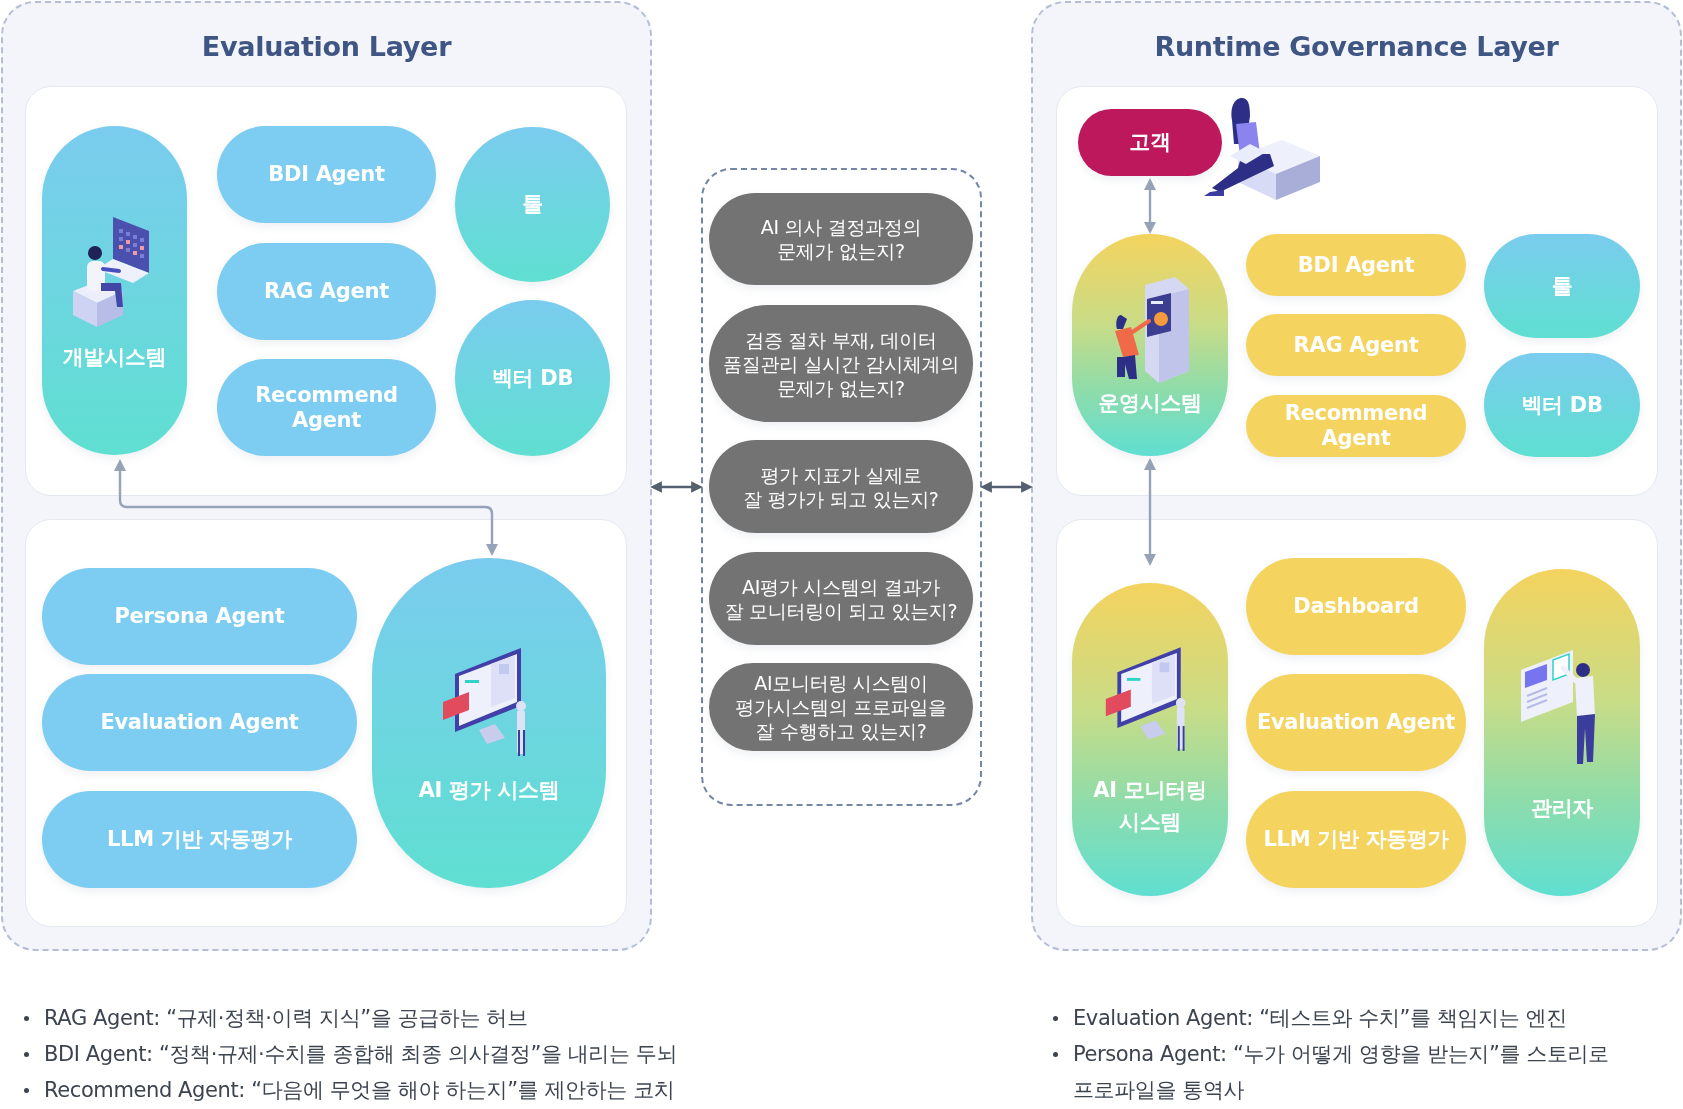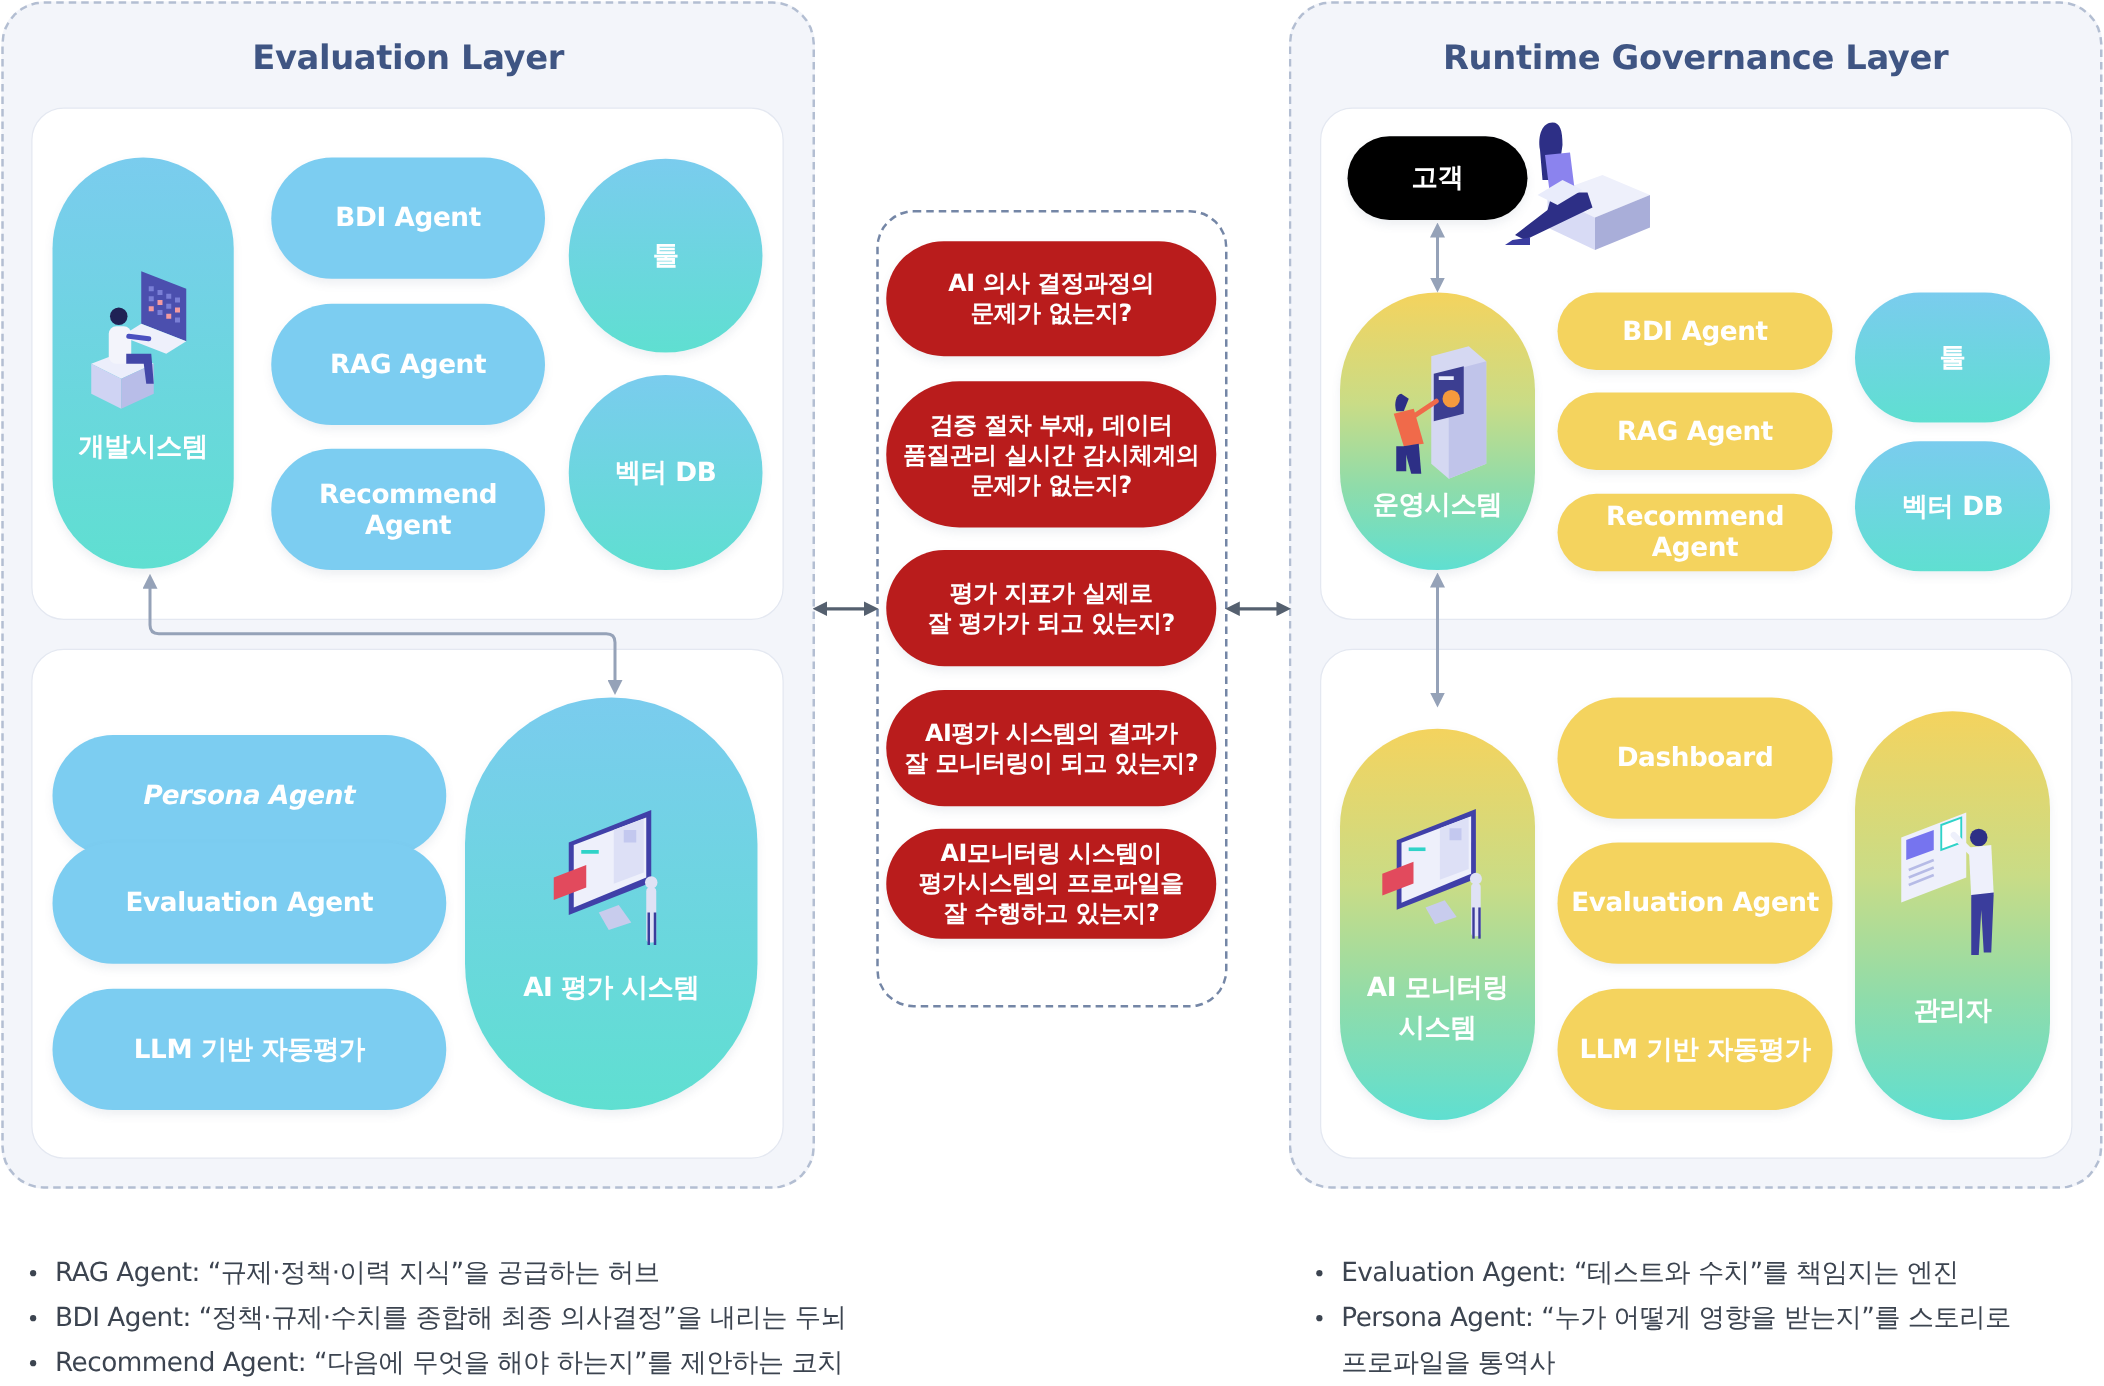--- a/index.html
+++ b/index.html
@@ -31,22 +31,22 @@
     display: flex; flex-direction: column; align-items: center; justify-content: center;
     color: #ffffff; font-weight: bold; text-align: center;
     font-size: 21px; line-height: 25px; letter-spacing: -0.3px;
     border-radius: 999px;
     box-shadow: 0 4px 8px rgba(90, 110, 140, 0.10);
   }
   .blue   { background: #7ccdf1; }
   .teal-grad { background: linear-gradient(180deg, #7accee 0%, #5fdfd1 100%); }
   .yellow { background: #f4d35e; }
   .yg-grad { background: linear-gradient(180deg, #f4d35e 0%, #c9dc86 40%, #8fdcaa 70%, #5fdfd1 100%); }
-  .purple { background: #000000; }
-  .coral  { background: #b91c1c; font-size: 19px; line-height: 24px; font-weight: bold; }
+  .purple { background: #be185d; }
+  .coral  { background: #737373; font-size: 19px; line-height: 24px; font-weight: normal; }
 
   .node .lbl { display: block; }
   .illus { display: block; margin-bottom: 14px; }
 
   .mid-box {
     position: absolute;
     border: 2px dashed #7486a6;
     border-radius: 30px;
     background: #ffffff;
   }
@@ -113,21 +113,21 @@
   <span class="lbl">Recommend</span>
   <span class="lbl">Agent</span>
 </div>
 <div class="node teal-grad" style="left:455px; top:127px; width:155px; height:155px;">
   <span class="lbl">툴</span>
 </div>
 <div class="node teal-grad" style="left:455px; top:300px; width:155px; height:156px;">
   <span class="lbl">벡터 DB</span>
 </div>
 
-<div class="node blue" style="left:42px; top:588px; width:315px; height:97px;font-style:italic;">
+<div class="node blue" style="left:42px; top:568px; width:315px; height:97px;">
   <span class="lbl">Persona Agent</span>
 </div>
 <div class="node blue" style="left:42px; top:674px; width:315px; height:97px;">
   <span class="lbl">Evaluation Agent</span>
 </div>
 <div class="node blue" style="left:42px; top:791px; width:315px; height:97px;">
   <span class="lbl">LLM 기반 자동평가</span>
 </div>
 <div class="node teal-grad" style="left:372px; top:558px; width:234px; height:330px;">
   <svg class="illus" width="100" height="120" viewBox="0 0 100 120">

